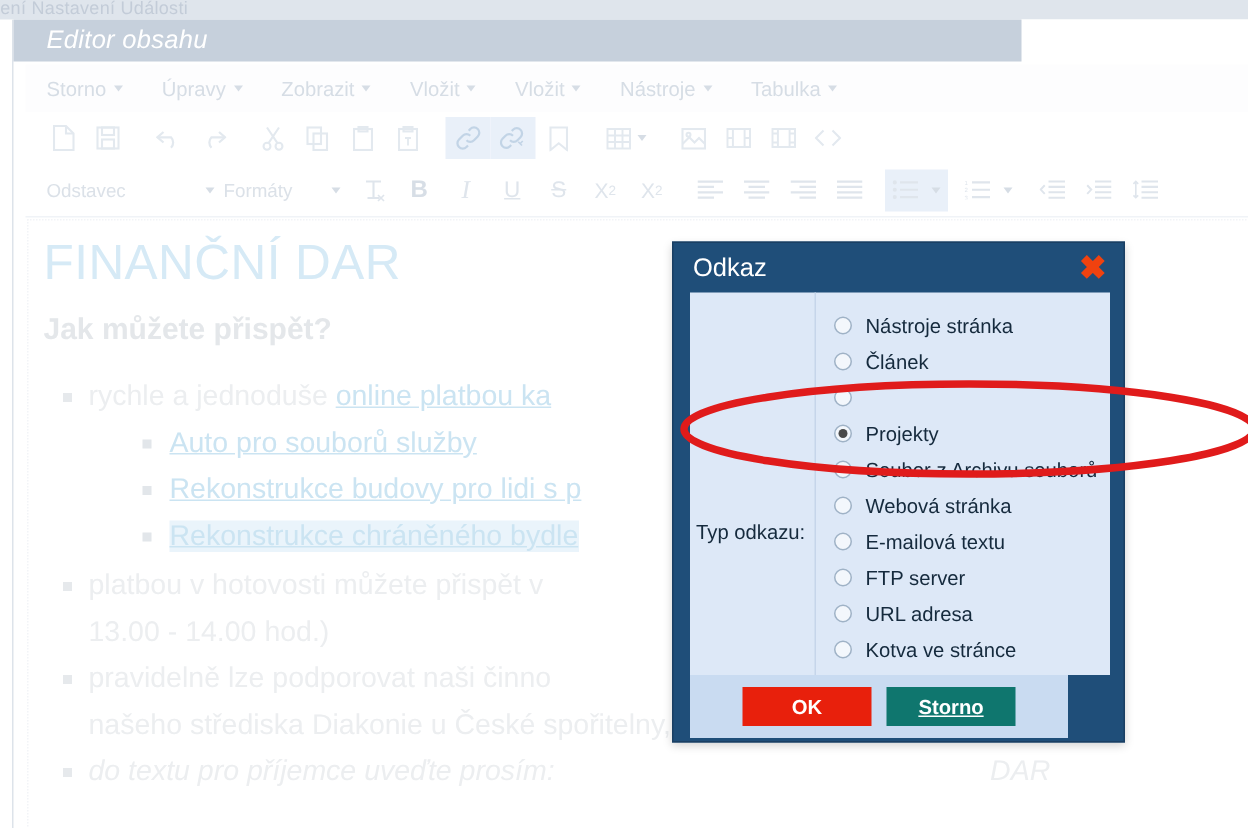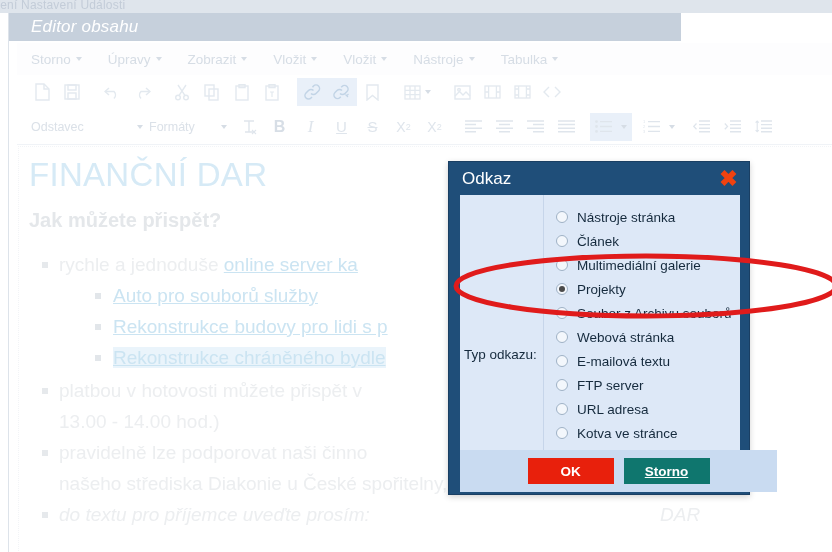--- a/index.html
+++ b/index.html
@@ -165,21 +165,21 @@
     width:12px;height:12px;border-radius:50%;
     border:1px solid #9fb2c6; background:#f3f7fc; flex:none;
     position:relative;
   }
   .radio.on::after{
     content:""; position:absolute; left:2px; top:2px;
     width:6px;height:6px;border-radius:50%;background:#4a4a4a;
   }
   .radio-lbl { font-size:13.5px; color:#152a3d; white-space:nowrap; }
   .dlg-footer {
-    position:absolute; left:11px; top:288px; width:317px; height:42px;
+    position:absolute; left:11px; top:288px; width:252px; height:42px;
     background:#c9dbf1;
     display:flex; align-items:center; justify-content:center; gap:10px;
   }
   .btn {
     width:86px;height:26px;border:none;color:#fff;
     font-size:13.5px; font-weight:bold;
     display:flex;align-items:center;justify-content:center;
     font-family:"Liberation Sans", sans-serif;
   }
   .btn.ok { background:#e8200c; }
@@ -427,21 +427,21 @@
 
     <div class="doc">
       <div class="doc-inner">
         <div class="h1">FINANČNÍ DAR</div>
         <div class="h2">Jak můžete přispět?</div>
 
         <ul class="lvl1">
           <li>
             <i class="bullet"></i>
             <span class="txtnowrap">
-              <span>rychle a jednoduše </span><span class="lnk">online server ka</span><span style="color:#fff">&nbsp;&nbsp;&nbsp;&nbsp;&nbsp;&nbsp;&nbsp;&nbsp;&nbsp;&nbsp;&nbsp;&nbsp;&nbsp;&nbsp;&nbsp;&nbsp;&nbsp;&nbsp;&nbsp;&nbsp;&nbsp;&nbsp;&nbsp;&nbsp;&nbsp;&nbsp;&nbsp;&nbsp;&nbsp;&nbsp;&nbsp;&nbsp;&nbsp;</span><span>projekty</span>
+              <span>rychle a jednoduše </span><span class="lnk">online platbou ka</span><span style="color:#fff">&nbsp;&nbsp;&nbsp;&nbsp;&nbsp;&nbsp;&nbsp;&nbsp;&nbsp;&nbsp;&nbsp;&nbsp;&nbsp;&nbsp;&nbsp;&nbsp;&nbsp;&nbsp;&nbsp;&nbsp;&nbsp;&nbsp;&nbsp;&nbsp;&nbsp;&nbsp;&nbsp;&nbsp;&nbsp;&nbsp;&nbsp;&nbsp;&nbsp;</span><span>projekty</span>
             </span>
             <ul class="lvl2">
               <li>
                 <i class="bullet"></i>
                 <span class="lnk">Auto pro souborů služby</span>
               </li>
               <li>
                 <i class="bullet"></i>
                 <span class="lnk">Rekonstrukce budovy pro lidi s p</span>
               </li>
@@ -493,21 +493,20 @@
         <div class="radio-row">
           <i class="radio"></i>
           <span class="radio-lbl">Nástroje stránka</span>
         </div>
         <div class="radio-row">
           <i class="radio"></i>
           <span class="radio-lbl">Článek</span>
         </div>
         <div class="radio-row">
           <i class="radio"></i>
-          <span class="radio-lbl">Multimediální galerie</span>
         </div>
         <div class="radio-row">
           <i class="radio on"></i>
           <span class="radio-lbl">Projekty</span>
         </div>
         <div class="radio-row">
           <i class="radio"></i>
           <span class="radio-lbl">Soubor z Archivu souborů</span>
         </div>
         <div class="radio-row">

